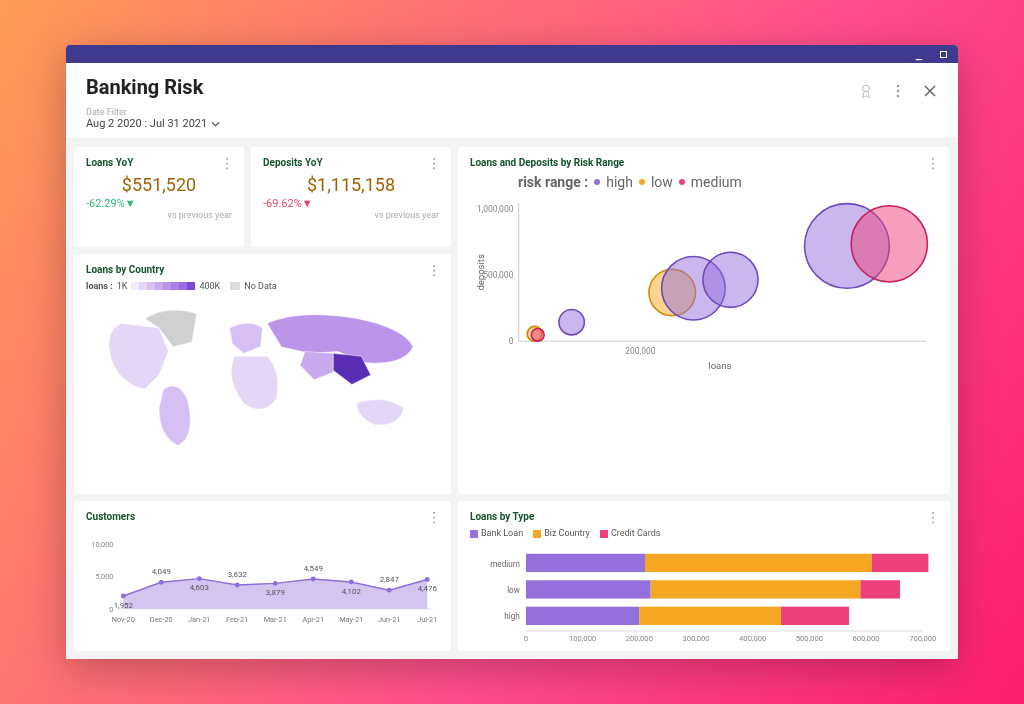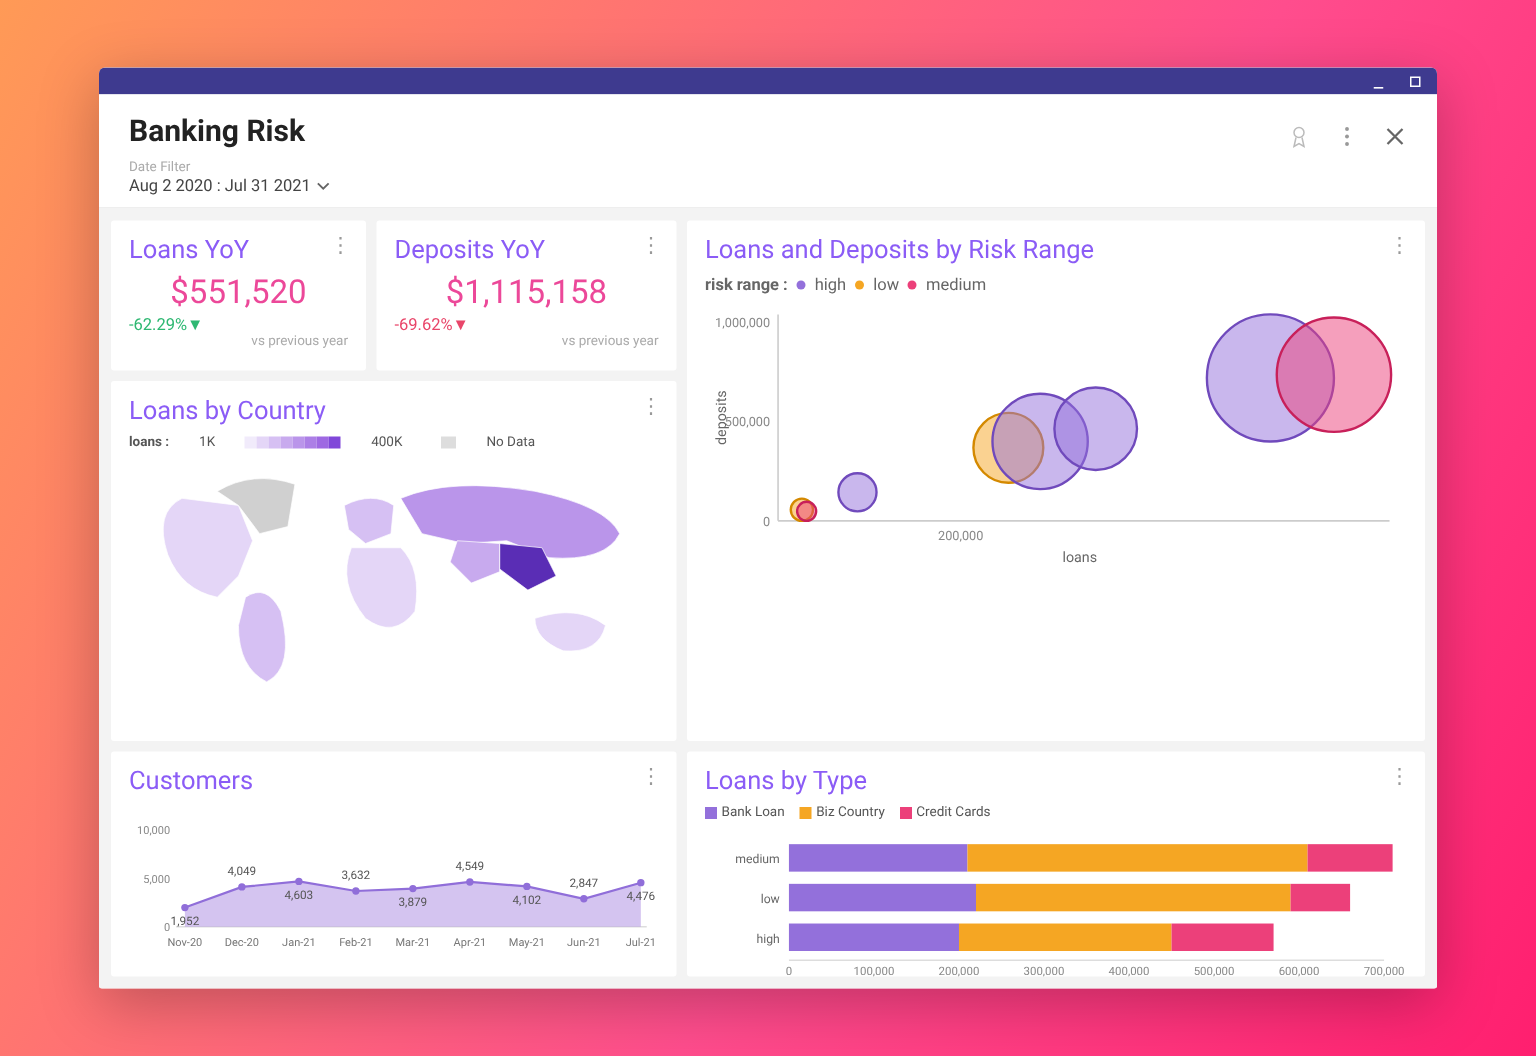--- a/index.html
+++ b/index.html
@@ -26,37 +26,37 @@
 }
 .header-top { display: flex; align-items: flex-end; }
 .title { font-size: 20px; font-weight: 700; color: #222; flex: 1; }
 .header-icons { display: flex; gap: 16px; align-items: center; }
 .icon-btn { width: 16px; height: 16px; display: flex; align-items: center; justify-content: center; cursor: pointer; color: #999; }
 .date-filter-lbl { font-size: 9px; color: #aaa; margin-top: 8px; }
 .date-filter-val { font-size: 11px; color: #444; display: flex; align-items: center; gap: 4px; }
 .dash-grid { flex: 1; display: grid; grid-template-columns: 170px 200px 1fr; grid-template-rows: 100px 240px 150px; gap: 7px; padding: 8px; }
 .card { background: #fff; border-radius: 2px; padding: 10px 12px; position: relative; overflow: hidden; }
 .card-more { position: absolute; top: 8px; right: 10px; color: #999; cursor: pointer; font-size: 14px; }
-.card-title { font-size: 17px; font-weight: 400; color: #8b5cf6; }
+.card-title { font-size: 10px; font-weight: 700; color: #14532d; }
 .kpi-card { grid-row: 1; }
 .kpi1 { grid-column: 1; }
 .kpi2 { grid-column: 2; }
-.kpi-val { font-size: 22px; font-weight: 400; color: #ec4899; margin-top: 6px; text-align: center; }
+.kpi-val { font-size: 18px; font-weight: 400; color: #a16207; margin-top: 6px; text-align: center; }
 .kpi-pct { font-size: 11px; text-align: left; margin-top: 2px; }
 .kpi-pct.pos { color: #2eb872; }
 .kpi-pct.neg { color: #e9466a; }
 .kpi-comp { font-size: 9px; color: #aaa; text-align: right; }
 .map-card { grid-column: 1 / span 2; grid-row: 2; }
-.map-legend { font-size: 9px; color: #555; margin: 6px 0 4px; display: flex; align-items: center; gap: 20px; }
+.map-legend { font-size: 9px; color: #555; margin: 6px 0 4px; display: flex; align-items: center; gap: 4px; }
 .grad { display: flex; }
 .grad span { width: 8px; height: 8px; }
 .nodata-sw { width: 10px; height: 8px; background: #ddd; margin-left: 6px; }
 .map-svg { width: 100%; height: 160px; }
 .bubble-card { grid-column: 3; grid-row: 1 / span 2; }
-.bubble-legend { font-size: 11px; color: #666; margin-top: 6px; }
+.bubble-legend { font-size: 14px; color: #666; margin-top: 6px; margin-left: 48px; }
 .bubble-legend .row { display: flex; align-items: center; gap: 6px; margin-bottom: 3px; }
 .dot { width: 6px; height: 6px; border-radius: 50%; display: inline-block; }
 .bubble-svg { width: 100%; height: 180px; }
 .bubble-svg circle { fill-opacity: 0.5; stroke-width: 1.5; }
 .axis-lbl { font-size: 9px; fill: #666; }
 .tick { font-size: 8px; fill: #888; }
 .customers-card { grid-column: 1 / span 2; grid-row: 3; }
 .cust-svg { width: 100%; height: 110px; }
 .cust-svg .area { fill: #b093e3; fill-opacity: 0.55; }
 .cust-svg .line { fill: none; stroke: #906ed9; stroke-width: 1.5; }

